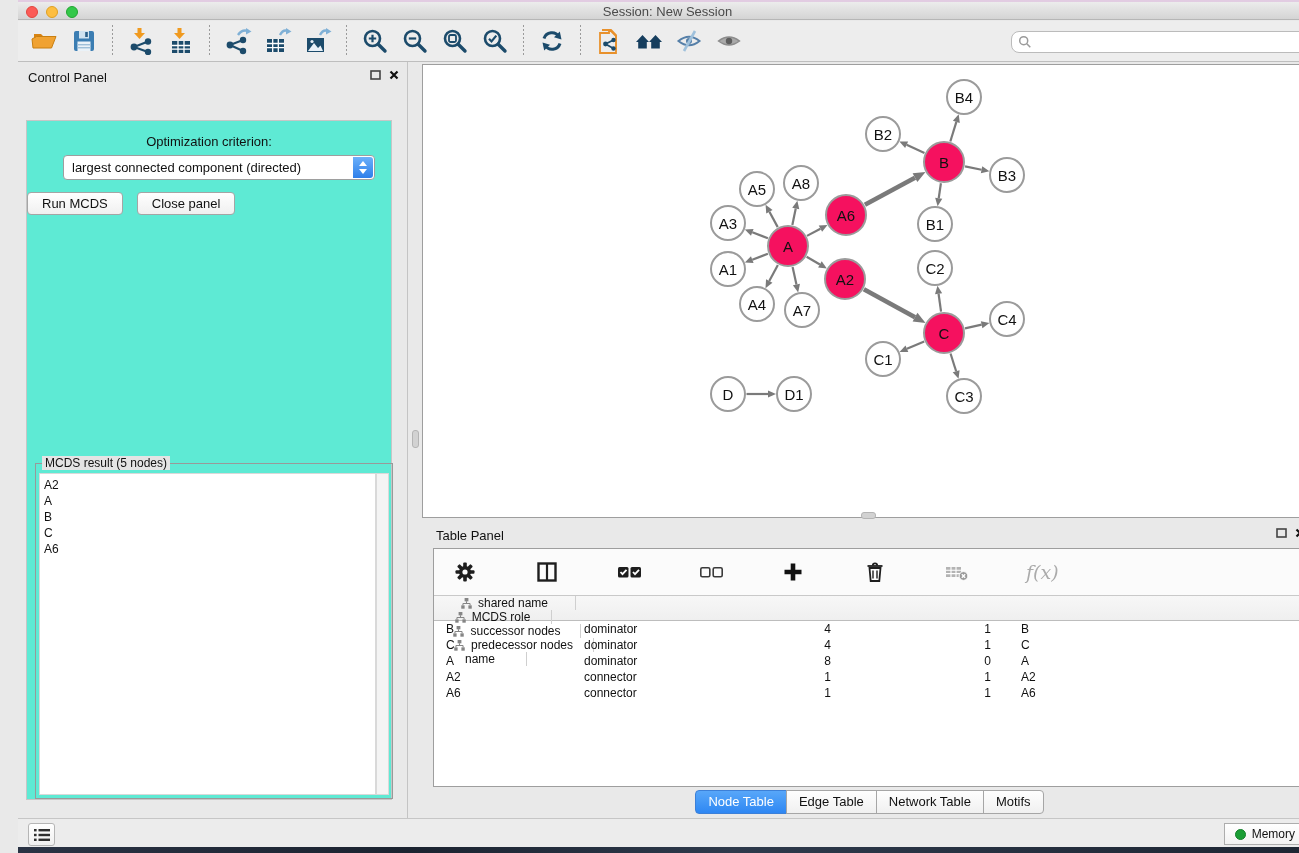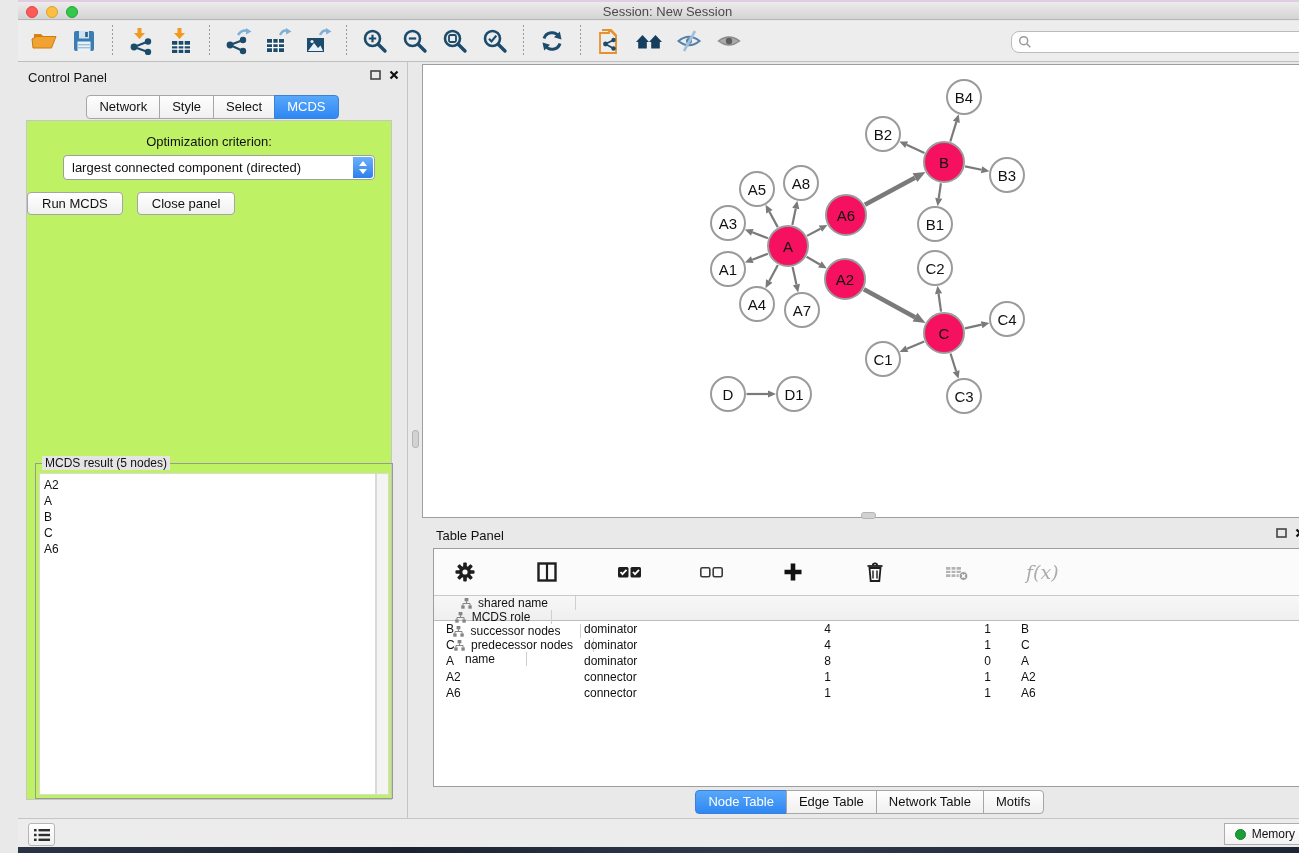--- a/index.html
+++ b/index.html
@@ -30,21 +30,21 @@
   .control-panel { position:absolute; left:0; top:62px; width:390px; height:756px; background:#E9E9E9; border-right:1px solid #C4C4C4; }
   .panel-head { position:relative; height:28px; }
   .panel-head .ptitle { position:absolute; left:10px; top:8px; font-size:13px; color:#111; }
   .panel-head .pbtns { position:absolute; right:8px; top:8px; display:flex; gap:8px; align-items:center; }
   .seg-row { position:absolute; left:0; right:0; top:33px; display:flex; justify-content:center; }
   .seg-tab { border:1px solid #A6A6A6; background:linear-gradient(#FEFEFE,#F0F0F0); padding:3px 12px 4px;
     font-size:13px; color:#111; margin-left:-1px; cursor:default; }
   .seg-tab:first-child { border-radius:4px 0 0 4px; margin-left:0; }
   .seg-tab:last-child  { border-radius:0 4px 4px 0; }
   .seg-tab.active { background:linear-gradient(#58A7F9,#2E87F3); color:#fff; border-color:#3C80D8; }
-  .cp-inner { position:absolute; left:8px; top:58px; width:366px; height:680px; background:#bef264; border:1px solid #C6C6C6; }
+  .cp-inner { position:absolute; left:8px; top:58px; width:366px; height:680px; background:#5eead4; border:1px solid #C6C6C6; }
   .opt-label { position:absolute; left:0; right:0; top:13px; text-align:center; font-size:13px; color:#111; }
   .criterion { position:absolute; left:36px; top:34px; width:312px; height:25px; background:#fff; border:1px solid #9E9E9E;
     border-radius:4px; display:flex; align-items:center; font-size:13px; padding-left:8px; color:#111; }
   .criterion .stepper { position:absolute; right:1px; top:1px; bottom:1px; width:20px; border-radius:0 3px 3px 0;
     background:linear-gradient(#6BB0FA,#2E7FEA); display:flex; flex-direction:column; align-items:center; justify-content:center; gap:3px; }
   .car-up { width:0;height:0;border-left:4px solid transparent;border-right:4px solid transparent;border-bottom:5px solid #fff; }
   .car-dn { width:0;height:0;border-left:4px solid transparent;border-right:4px solid transparent;border-top:5px solid #fff; }
   .btn-row { position:absolute; left:0; right:0; top:71px; display:flex; justify-content:flex-start; gap:14px; }
   .pushbtn { background:linear-gradient(#FFFFFF,#F0F0F0); border:1px solid #A5A5A5; border-radius:4px;
     font-size:13px; color:#111; padding:3px 14px 4px; height:23px; }
@@ -255,26 +255,20 @@
       <span class="ptitle">Control Panel</span>
       <span class="pbtns">
         <svg class="ic-float" viewBox="0 0 11 10">
             <rect x="1" y="1" width="9" height="8" fill="none" stroke="#444" stroke-width="1.6"></rect>
           </svg>
         <svg class="ic-close" viewBox="0 0 10 10">
             <path d="M1.5 1.5 L8.5 8.5 M8.5 1.5 L1.5 8.5" stroke="#111" stroke-width="2.2"></path>
           </svg>
       </span>
     </div>
-    <div class="seg-row" id="control-tabs">
-        <div class="seg-tab">Network</div>
-        <div class="seg-tab">Style</div>
-        <div class="seg-tab">Select</div>
-        <div class="seg-tab active">MCDS</div>
-      </div>
     <div class="cp-inner">
       <div class="opt-label">Optimization criterion:</div>
       <div class="criterion">
         <span>largest connected component (directed)</span>
         <span class="stepper">
             <span class="car-up"></span>
             <span class="car-dn"></span>
           </span>
       </div>
       <div class="btn-row">

